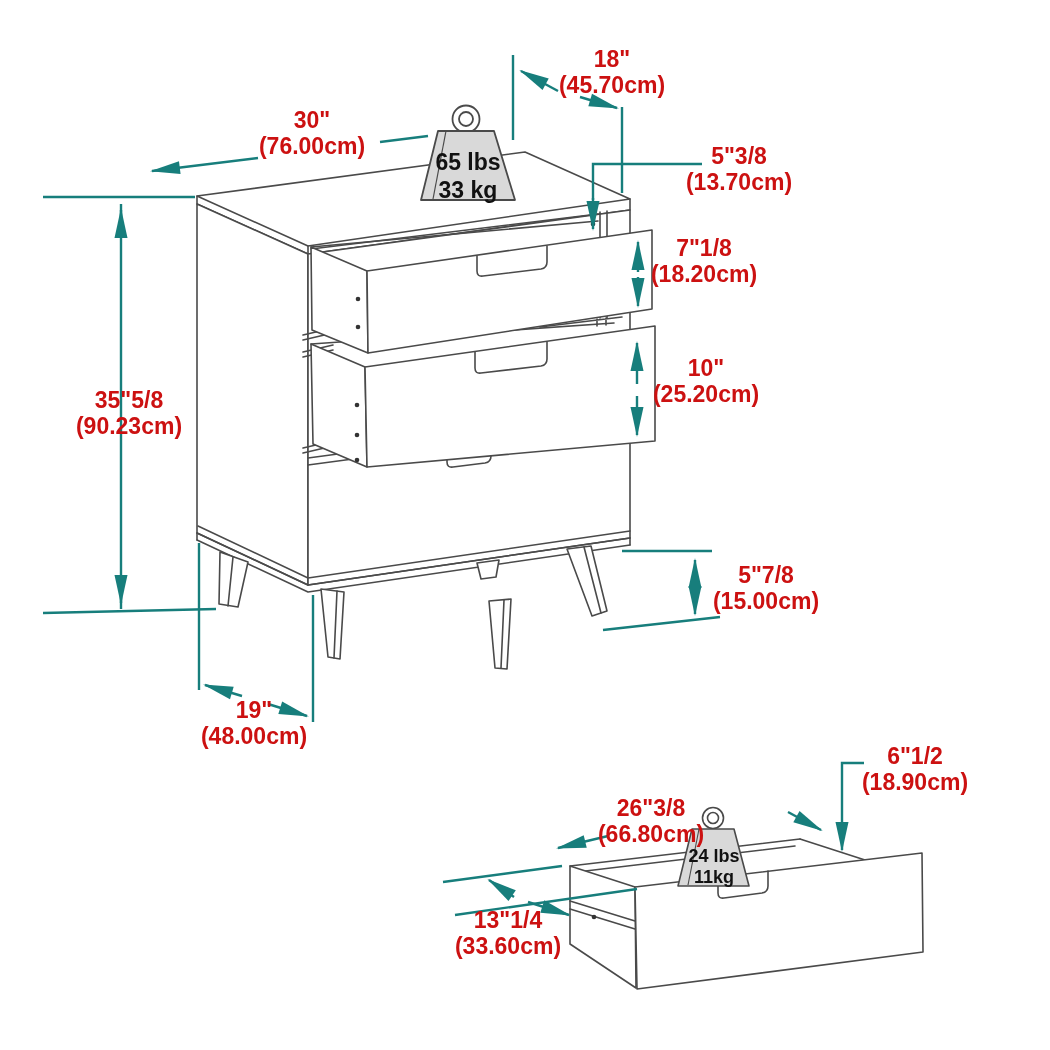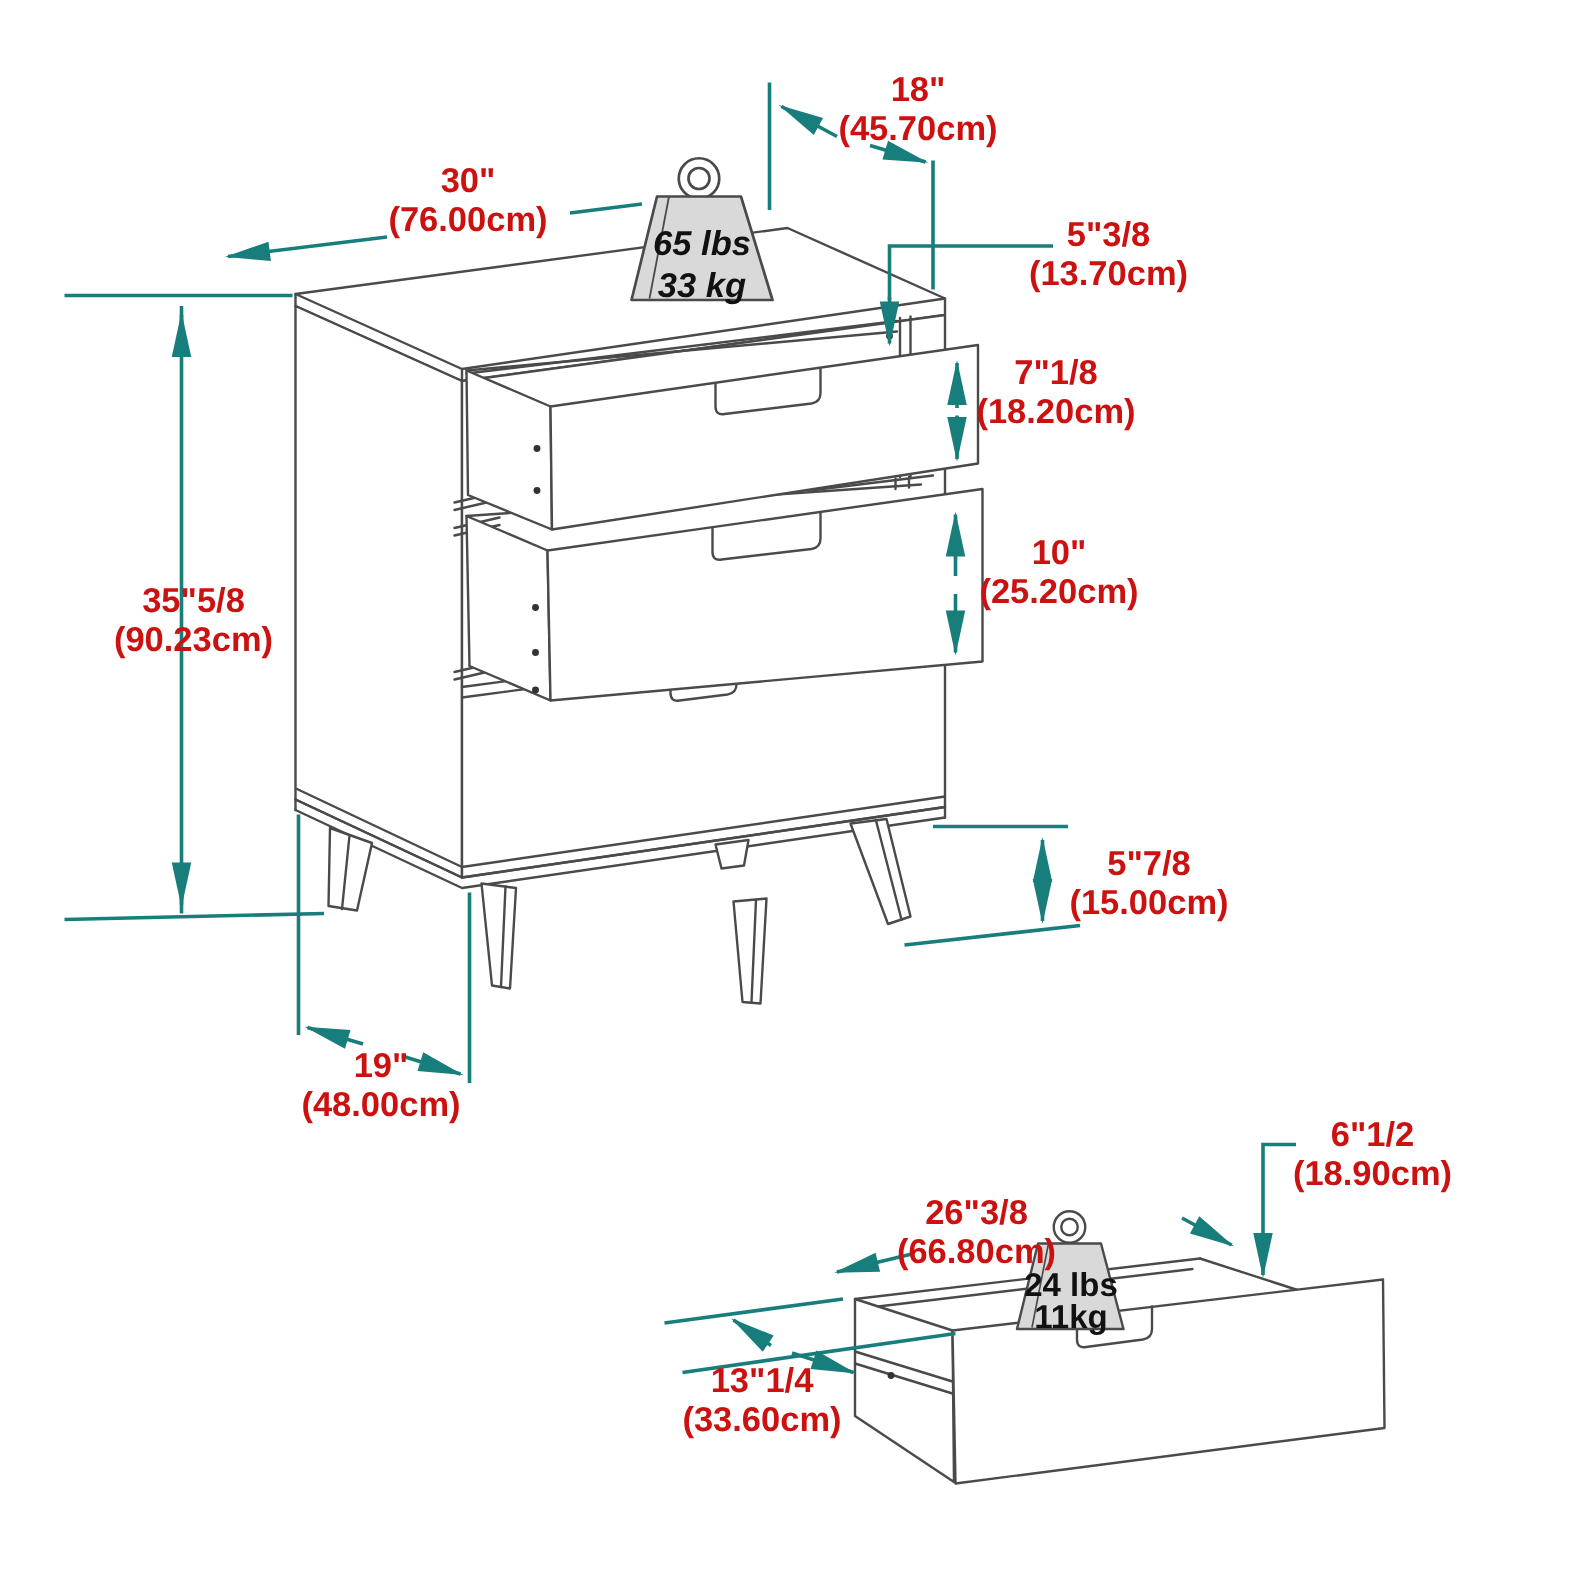--- a/index.html
+++ b/index.html
@@ -12,22 +12,22 @@
     position:absolute;transform:translateX(-50%);
     color:var(--label-color,#CC1111);font-weight:bold;font-size:23px;line-height:26px;
     text-align:center;white-space:nowrap;
   }
   .dim span{display:block;}
   .wt{
     position:absolute;transform:translateX(-50%);
     color:var(--weight-text,#111111);font-weight:bold;text-align:center;white-space:nowrap;
   }
   .wt span{display:block;}
-  .wt.main{font-size:23px;line-height:28px;font-style:italic;}
-  .wt.small{font-size:22px;line-height:21px;}
+  .wt.main{font-size:23px;line-height:28px;}
+  .wt.small{font-size:18px;line-height:21px;}
 </style>
 </head>
 <body>
 
 <div id="stage">
 
   <svg width="1050" height="1050" viewBox="0 0 1050 1050">
     <defs>
       <marker id="arr" markerUnits="userSpaceOnUse" markerWidth="34" markerHeight="18" refX="31" refY="9" orient="auto">
         <path d="M33,9 L3,2.5 L3,15.5 Z" fill="#177E7C" stroke="none"></path>

